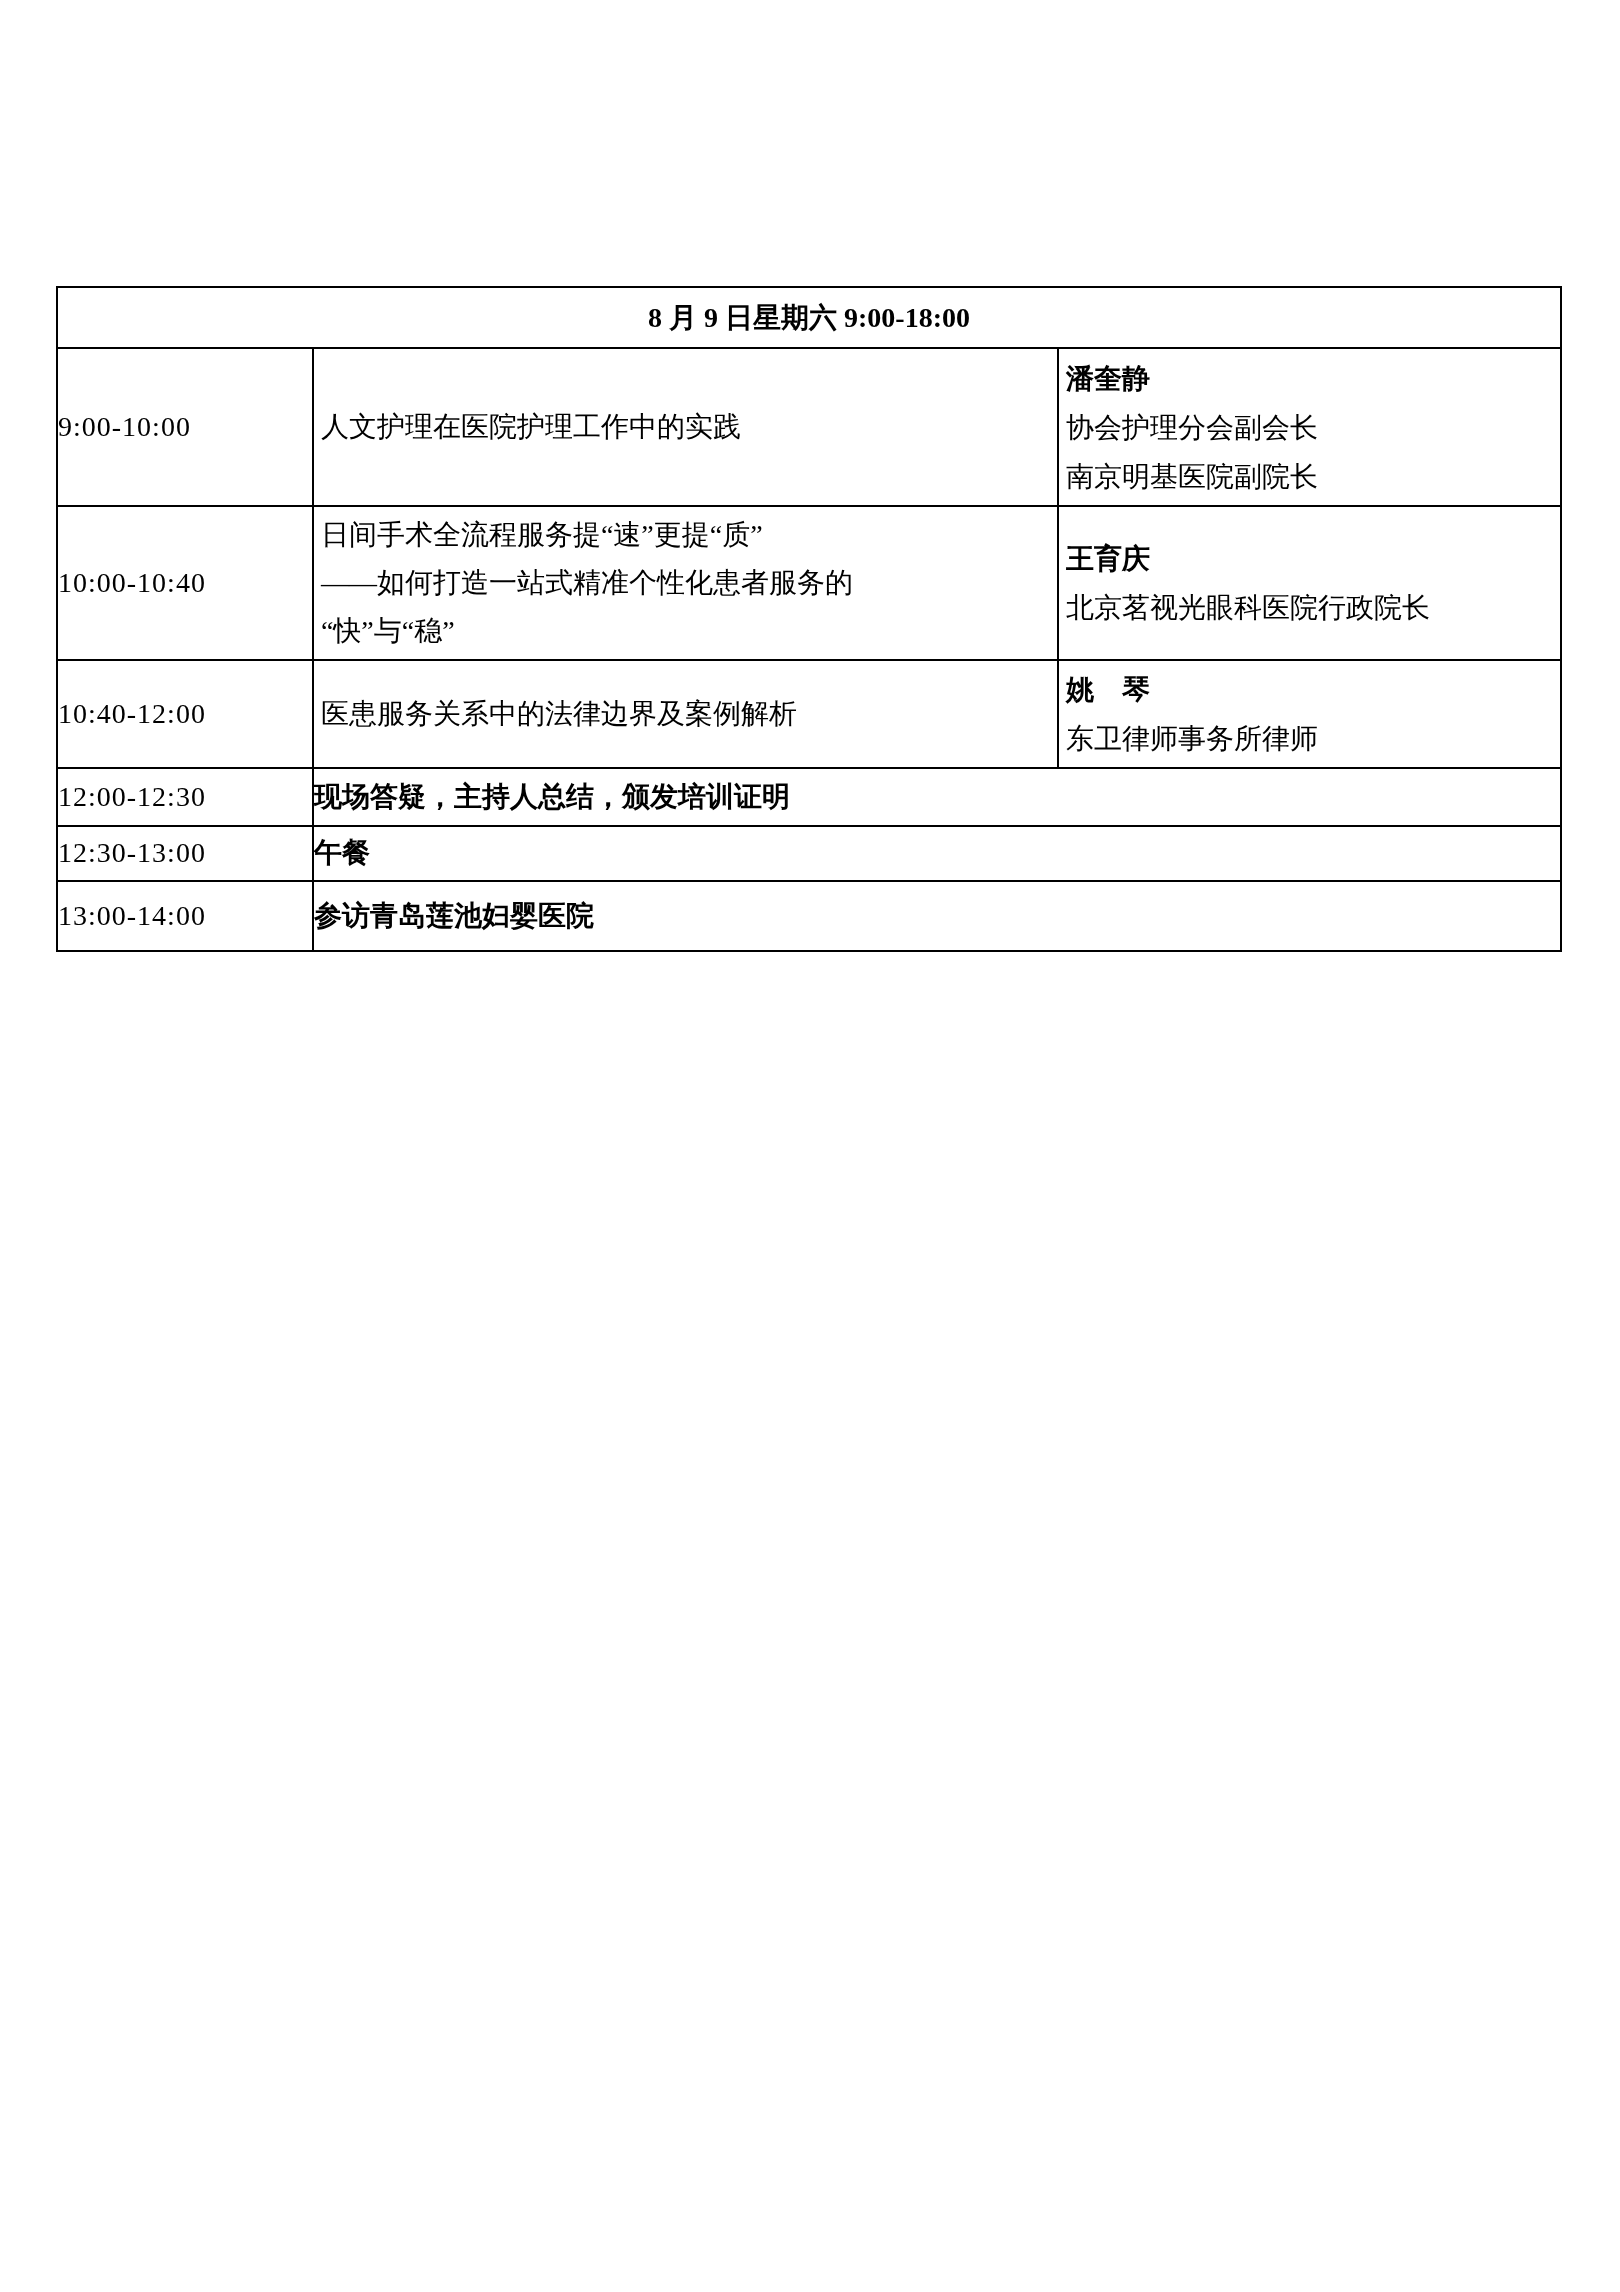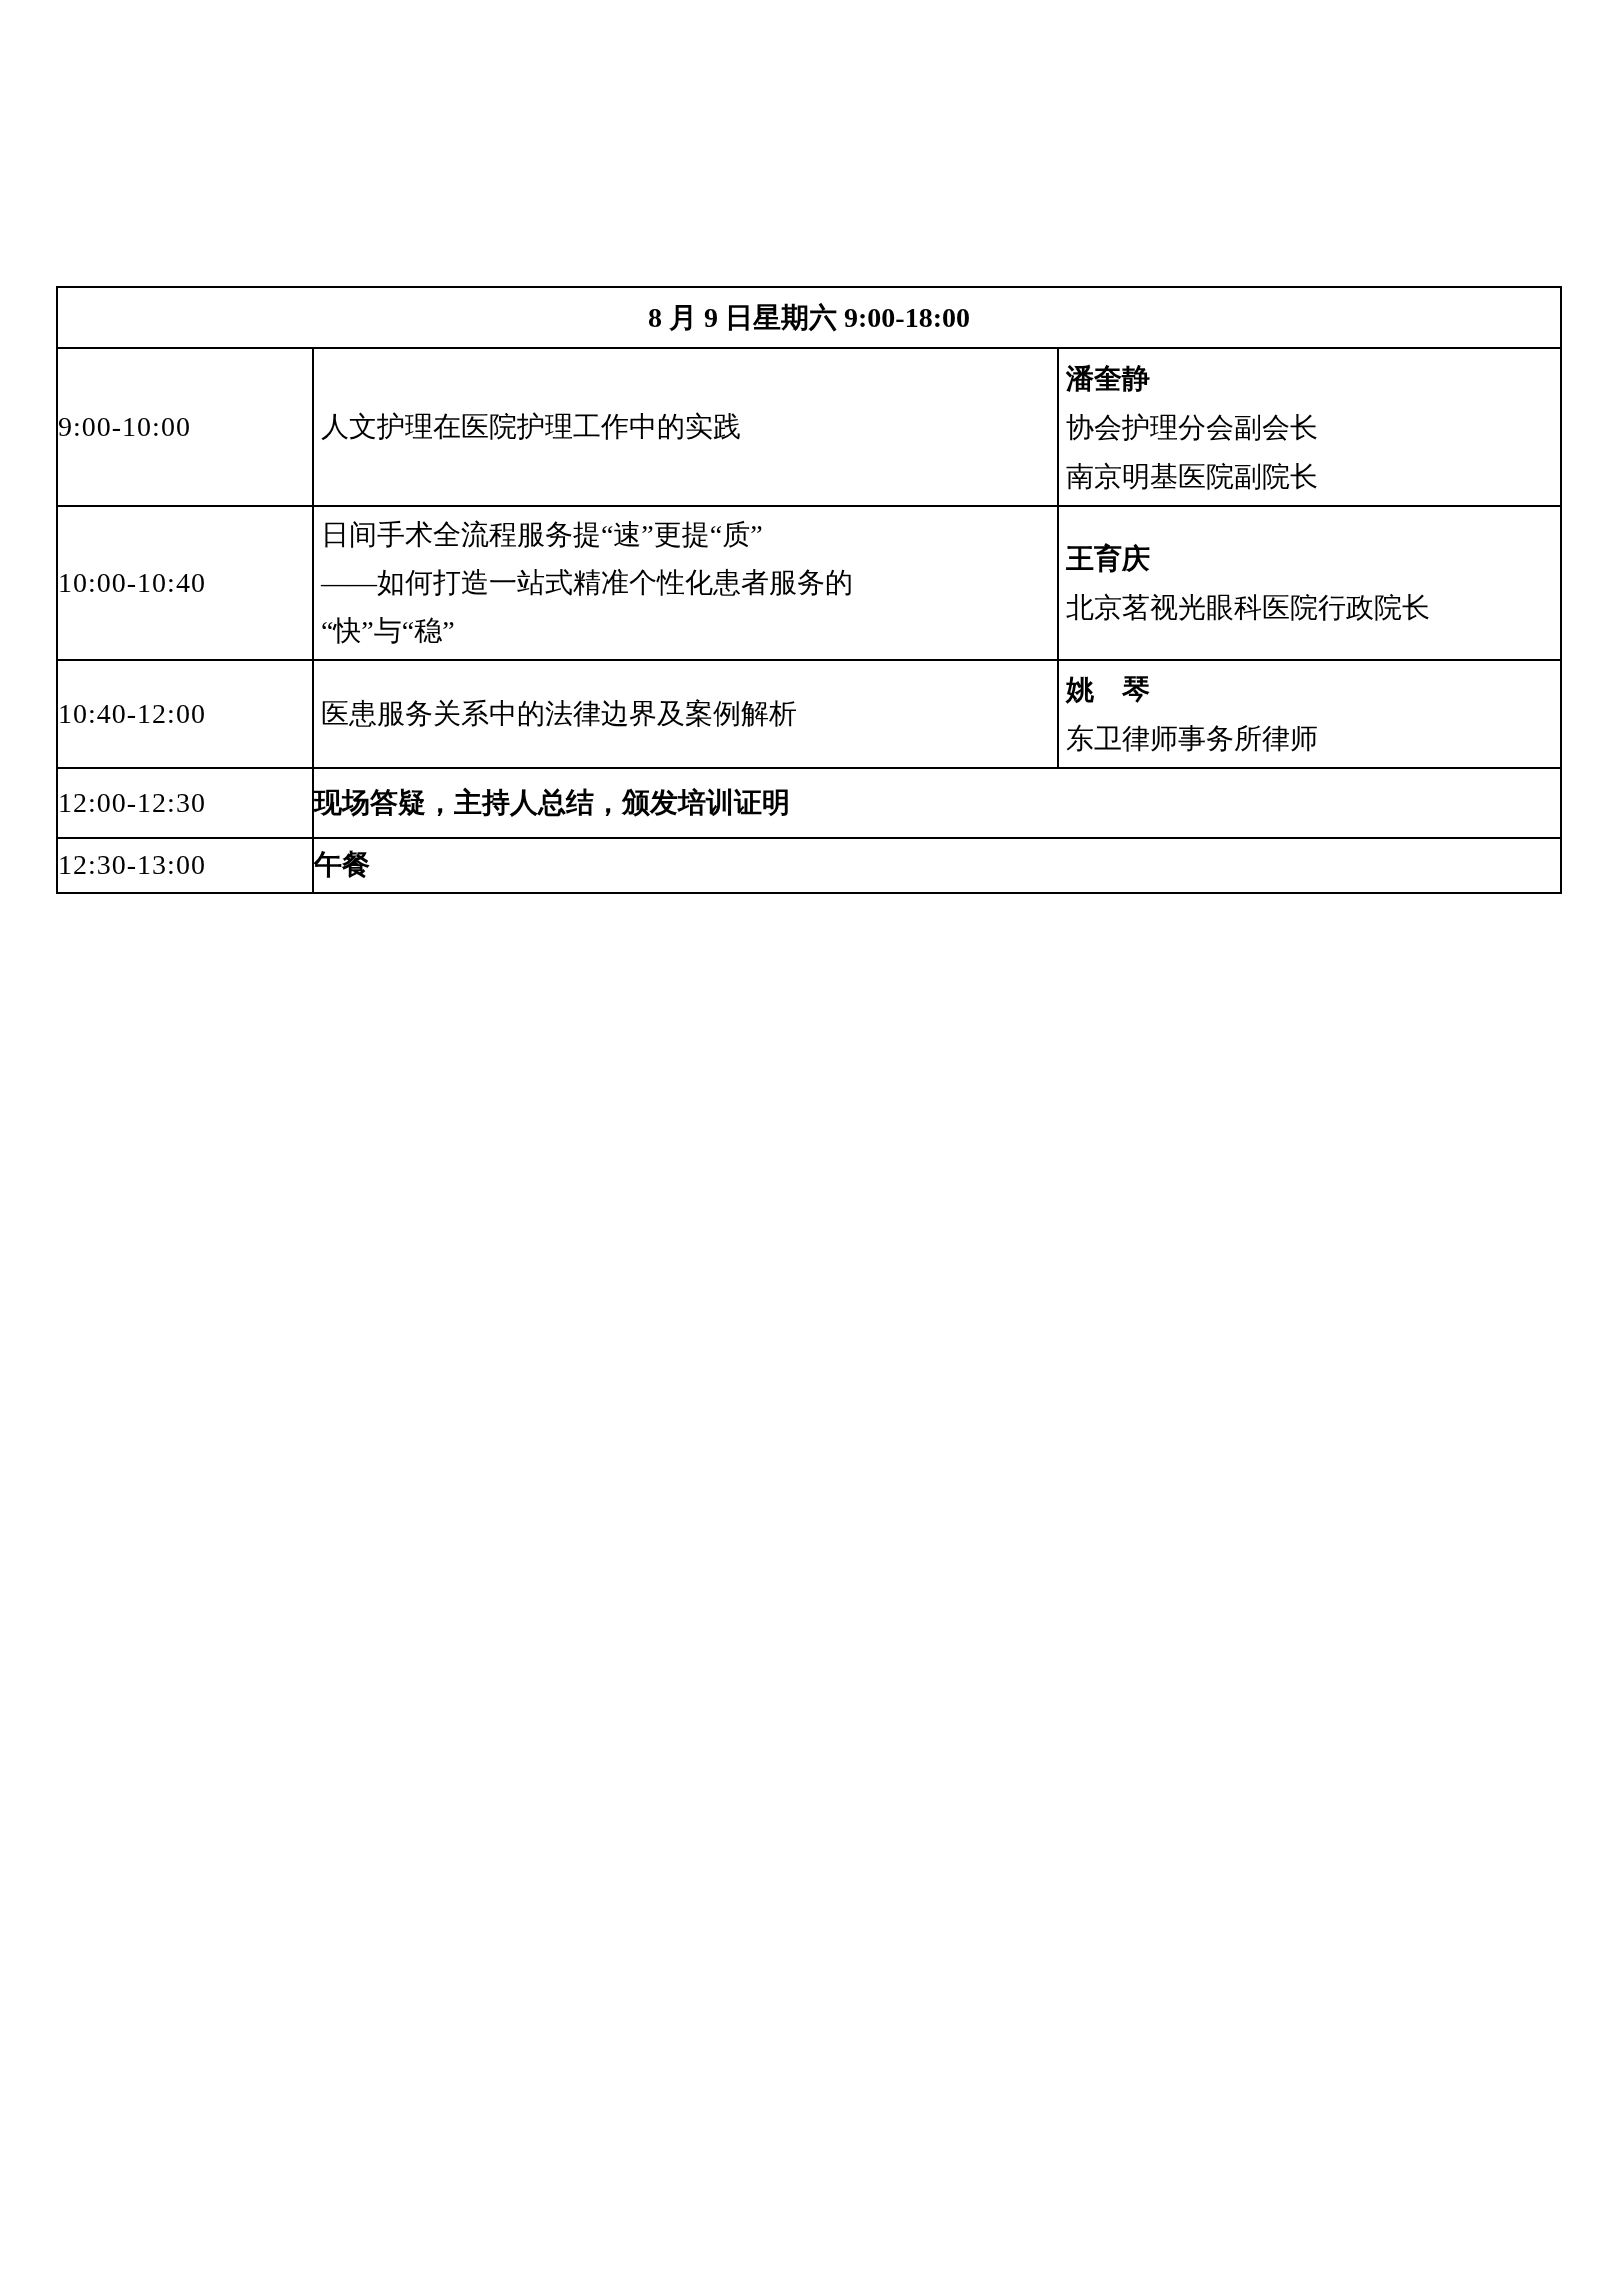--- a/index.html
+++ b/index.html
@@ -59,21 +59,21 @@
     line-height: 49px;
     margin-left: 40px;
   }
   .lecturer-name { font-weight: bold; }
   td.merged-cell {
     font-weight: bold;
   }
   tr.row-1 td { height: 158px; }
   tr.row-2 td { height: 152px; }
   tr.row-3 td { height: 102px; }
-  tr.row-4 td { height: 70px; }
+  tr.row-4 td { height: 58px; }
   tr.row-5 td { height: 55px; margin-top: 24px; }
   tr.row-6 td { height: 70px; }
 </style>
 </head>
 <body>
 
 <div class="table-wrap">
   <table class="schedule">
     <colgroup>
       <col style="width:256px">
@@ -126,16 +126,20 @@
     <tr class="row-4">
       <td class="time-cell">12:00-12:30</td>
       <td class="merged-cell" colspan="2">现场答疑，主持人总结，颁发培训证明</td>
     </tr>
 
     <tr class="row-5">
       <td class="time-cell">12:30-13:00</td>
       <td class="merged-cell" colspan="2">午餐</td>
     </tr>
 
+    <tr class="row-6">
+      <td class="time-cell">13:00-14:00</td>
+      <td class="merged-cell" colspan="2">参访青岛莲池妇婴医院</td>
+    </tr>
   </tbody>
     </table>
 </div>
 
 
 </body></html>

